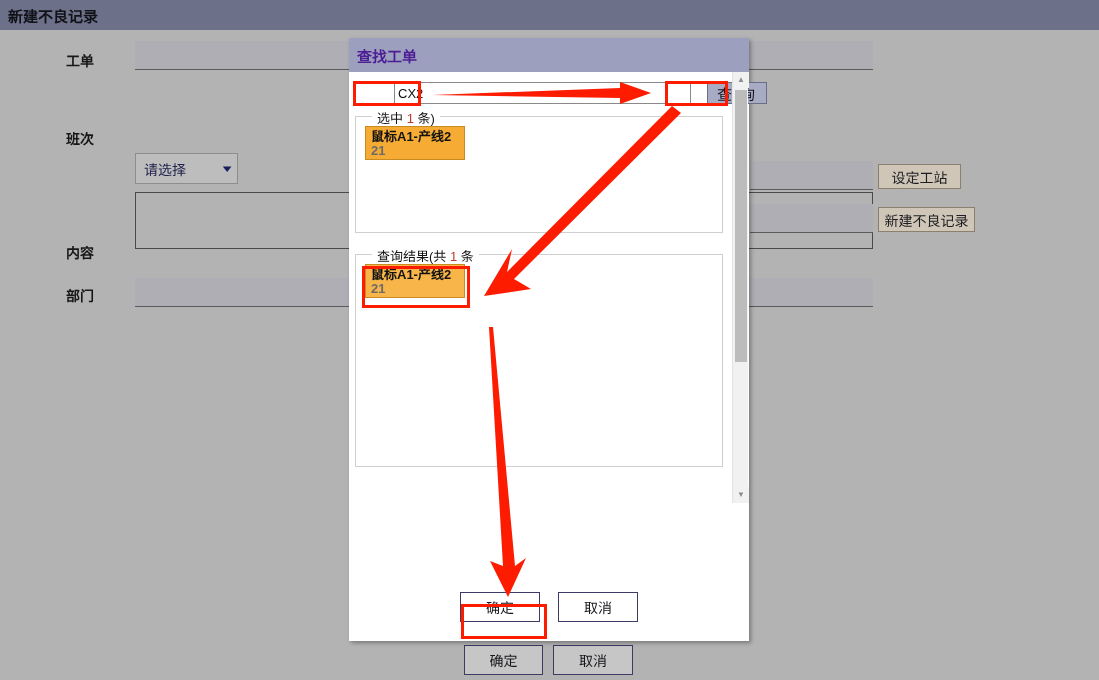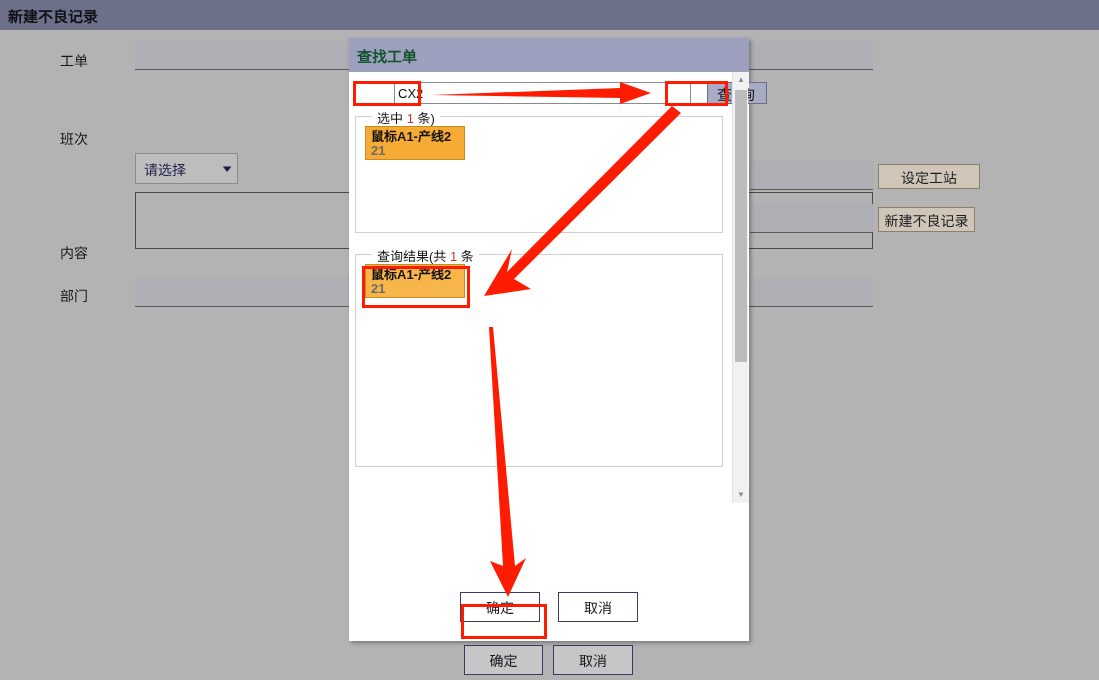--- a/index.html
+++ b/index.html
@@ -35,23 +35,23 @@
   }
 
   
   .form-area {
     position: absolute;
     left: 0; top: 30px;
     width: 1099px; height: 650px;
   }
   .lbl {
     position: absolute;
-    text-align: left;
-    font-size: 14px;
-    font-weight: 400;
+    text-align: center;
+    font-size: 14px;
+    font-weight: 700;
     color: #171717;
     white-space: nowrap;
   }
   .field-flat {
     position: absolute;
     background: #aeaeb4;
     border: none;
     border-bottom: 1px solid #5a5a5a;
     box-sizing: border-box;
   }
@@ -114,21 +114,21 @@
     box-sizing: border-box;
   }
   .dialog-head {
     height: 34px;
     background: #9c9fbd;
     display: flex;
     align-items: center;
     padding-left: 8px;
     font-size: 15px;
     font-weight: 700;
-    color: #14532d;
+    color: #4c1d95;
     box-sizing: border-box;
   }
   .dialog-body {
     position: absolute;
     left: 0; top: 34px;
     width: 400px; height: 535px;
     box-sizing: border-box;
     background: #ffffff;
   }
 
@@ -285,21 +285,21 @@
     <span class="chev">▾</span>
   </div>
 
   <div class="lbl" style="left:60px; top:212px; width:40px;">内容</div>
   <div class="field-box" style="left:135px; top:162px; width:738px; height:57px;"></div>
 
   <div class="lbl" style="left:60px; top:255px; width:40px;">部门</div>
   <div class="field-flat" style="left:135px; top:248px; width:738px; height:29px;"></div>
 
   <div class="field-flat" style="left:750px; top:131px; width:123px; height:29px;"></div>
-  <div class="tanbtn" style="left:878px; top:134px; width:102px; height:25px;">
+  <div class="tanbtn" style="left:878px; top:134px; width:83px; height:25px;">
     <span>设定工站</span>
   </div>
 
   <div class="field-flat" style="left:750px; top:174px; width:123px; height:29px;"></div>
   <div class="tanbtn" style="left:878px; top:177px; width:97px; height:25px;">
     <span>新建不良记录</span>
   </div>
 
   <div class="btn-plain" style="left:464px; top:615px; width:79px; height:30px;">
     <span>确定</span>

